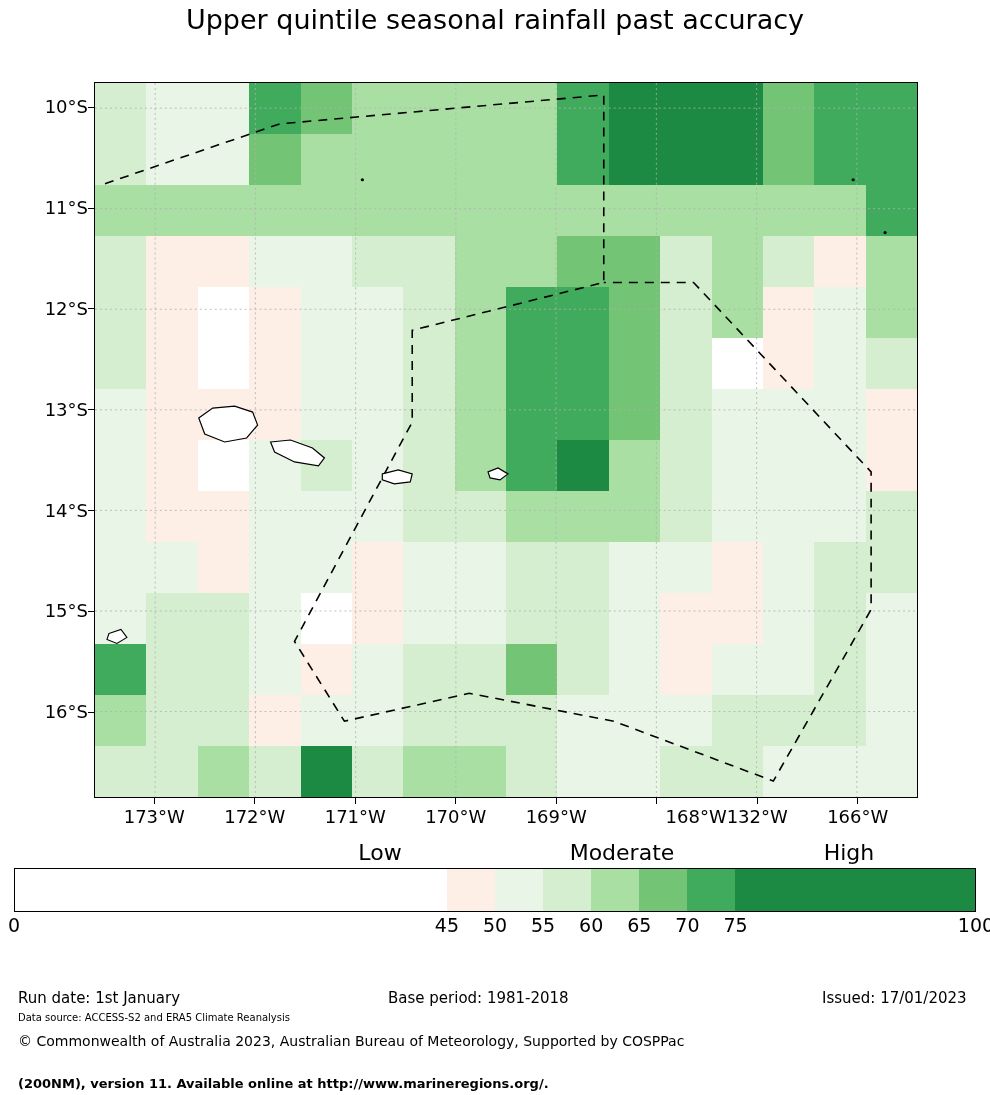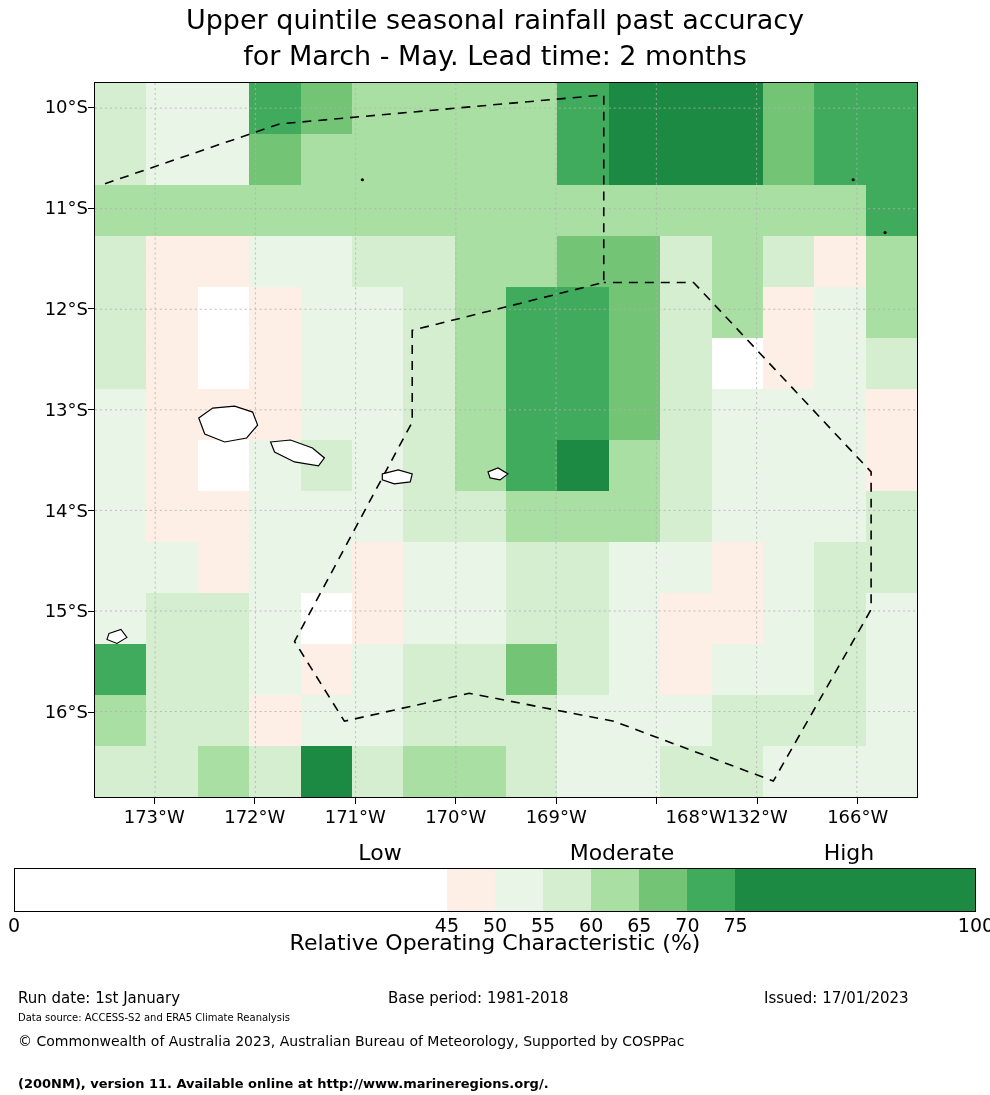--- a/index.html
+++ b/index.html
@@ -146,21 +146,20 @@
     line-height: 17px;
   }
 </style>
 </head>
 <body>
 
 <div id="page">
 
   <div class="title">
     <div>Upper quintile seasonal rainfall past accuracy</div>
-    <div>for March - May. Lead time: 2 months</div>
   </div>
 
   <div id="plot">
     <div id="grid-cells" style="grid-template-columns: repeat(16, 1fr); grid-template-rows: repeat(14, 1fr);">
         <div class="cell" style="background: rgb(213, 238, 208);"></div>
         <div class="cell" style="background: rgb(233, 245, 230);"></div>
         <div class="cell" style="background: rgb(233, 245, 230);"></div>
         <div class="cell" style="background: rgb(65, 171, 93);"></div>
         <div class="cell" style="background: rgb(116, 196, 118);"></div>
         <div class="cell" style="background: rgb(170, 223, 164);"></div>
@@ -477,22 +476,21 @@
       <div class="cbar-tick" style="left: 639.3px;">65</div>
       <div class="cbar-tick" style="left: 687.4px; text-align: center;">70</div>
       <div class="cbar-tick" style="left: 735.5px;">75</div>
       <div class="cbar-tick" style="left: 976px;">100</div>
     </div>
   <div id="cat-labels">
       <div class="cat-label" style="left: 380px;">Low</div>
       <div class="cat-label" style="left: 622px;">Moderate</div>
       <div class="cat-label" style="left: 849px;">High</div>
     </div>
-  <div class="cbar-axis-label">Relative Operating Characteristic (%)</div>
 
   <div class="footer-line" style="left:18px; top:989px;">Run date: 1st January</div>
   <div class="footer-line" style="left:388px; top:989px;">Base period: 1981-2018</div>
-  <div class="footer-line" style="left:764px; top:989px;">Issued: 17/01/2023</div>
+  <div class="footer-line" style="left:822px; top:989px;">Issued: 17/01/2023</div>
   <div class="footer-line" style="left:18px; top:1012px; font-size:10px;">Data source: ACCESS-S2 and ERA5 Climate Reanalysis</div>
   <div class="footer-line" style="left:18px; top:1033px; font-size:14px;">© Commonwealth of Australia 2023, Australian Bureau of Meteorology, Supported by COSPPac</div>
   <div class="footer-small" style="left:18px; top:1075px;font-weight:bold;">(200NM), version 11. Available online at http://www.marineregions.org/.</div>
 
 </div>
 
 </body></html>

